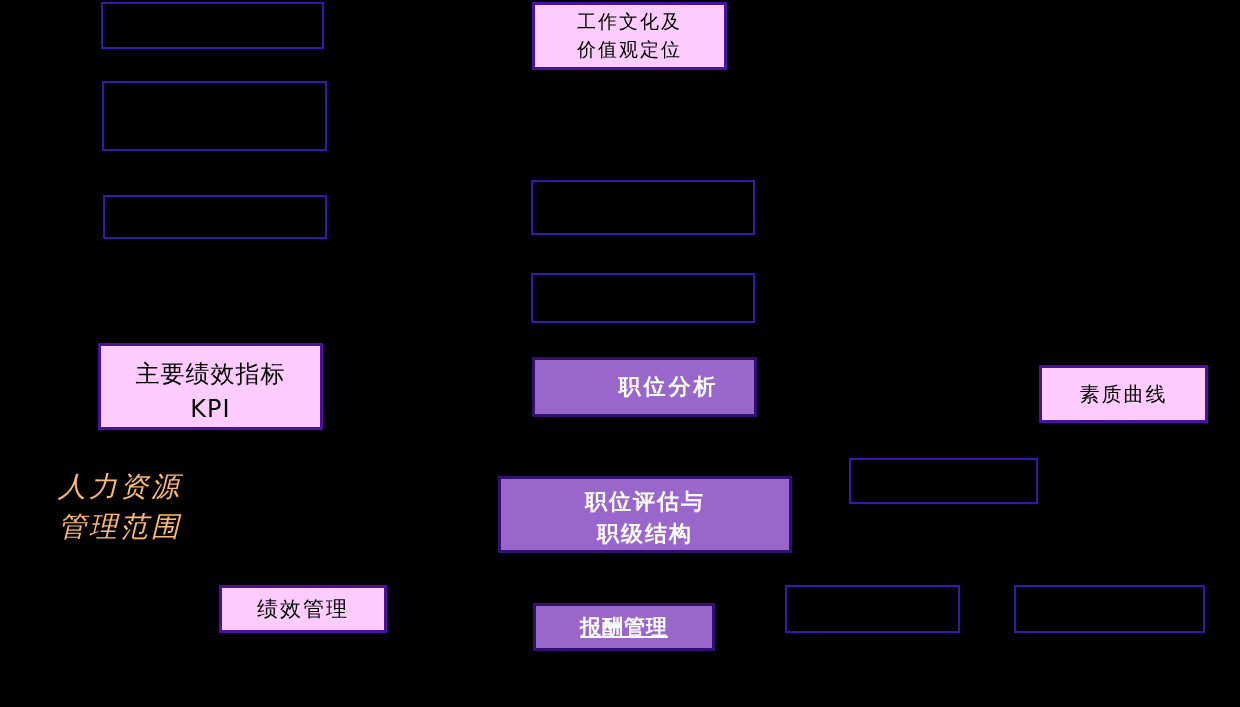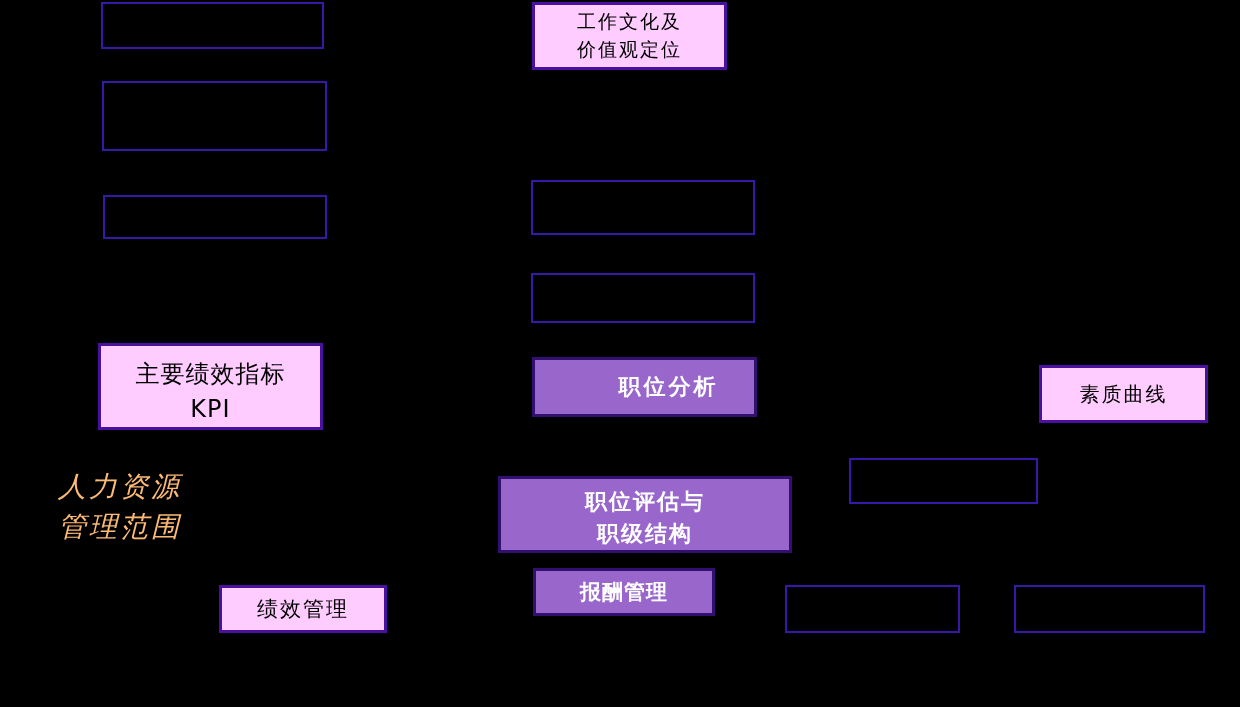--- a/index.html
+++ b/index.html
@@ -35,21 +35,21 @@
   }
   .pre{white-space:pre-line;line-height:1.45;}
 
   
   #culture       {left:532px; top:2px;   width:195px; height:68px; font-size:19px; letter-spacing:2px;}
   #kpi           {left:98px;  top:343px; width:225px; height:87px; font-size:24px; letter-spacing:1px;align-items:flex-end;}
   #job-analysis  {left:532px; top:357px; width:225px; height:60px; font-size:22px; letter-spacing:3px;padding-left:48px;}
   #competency    {left:1039px;top:365px; width:169px; height:58px; font-size:20px; letter-spacing:2px;}
   #job-eval      {left:498px; top:476px; width:294px; height:77px; font-size:22px; letter-spacing:2px;align-items:flex-end;}
   #perf          {left:219px; top:585px; width:168px; height:48px; font-size:21px; letter-spacing:2px;}
-  #comp          {left:533px; top:568px; width:182px; height:48px; font-size:21px; letter-spacing:1px;}
+  #comp          {left:533px; top:603px; width:182px; height:48px; font-size:21px; letter-spacing:1px;text-decoration:underline;}
 
   
   #empty-left-1  {left:101px; top:2px;   width:223px; height:47px;}
   #empty-left-2  {left:102px; top:81px;  width:225px; height:70px;}
   #empty-left-3  {left:103px; top:195px; width:224px; height:44px;}
   #empty-mid-1   {left:531px; top:180px; width:224px; height:55px;}
   #empty-mid-2   {left:531px; top:273px; width:224px; height:50px;}
   #empty-right-1 {left:849px; top:458px; width:189px; height:46px;}
   #empty-bot-1   {left:785px; top:585px; width:175px; height:48px;}
   #empty-bot-2   {left:1014px;top:585px; width:191px; height:48px;}

